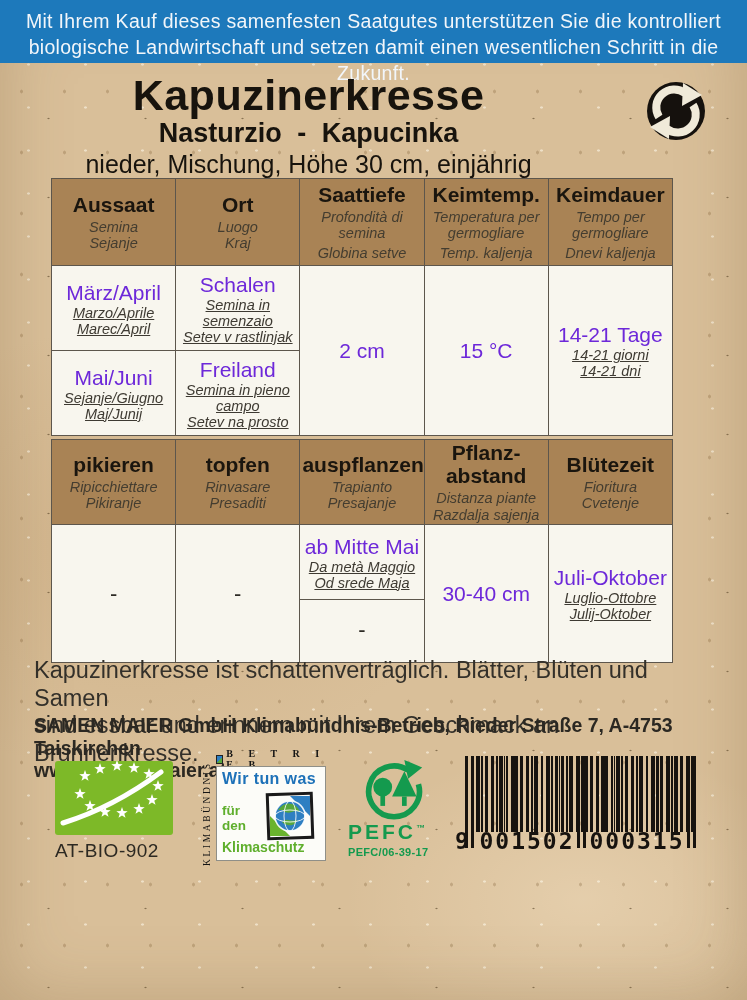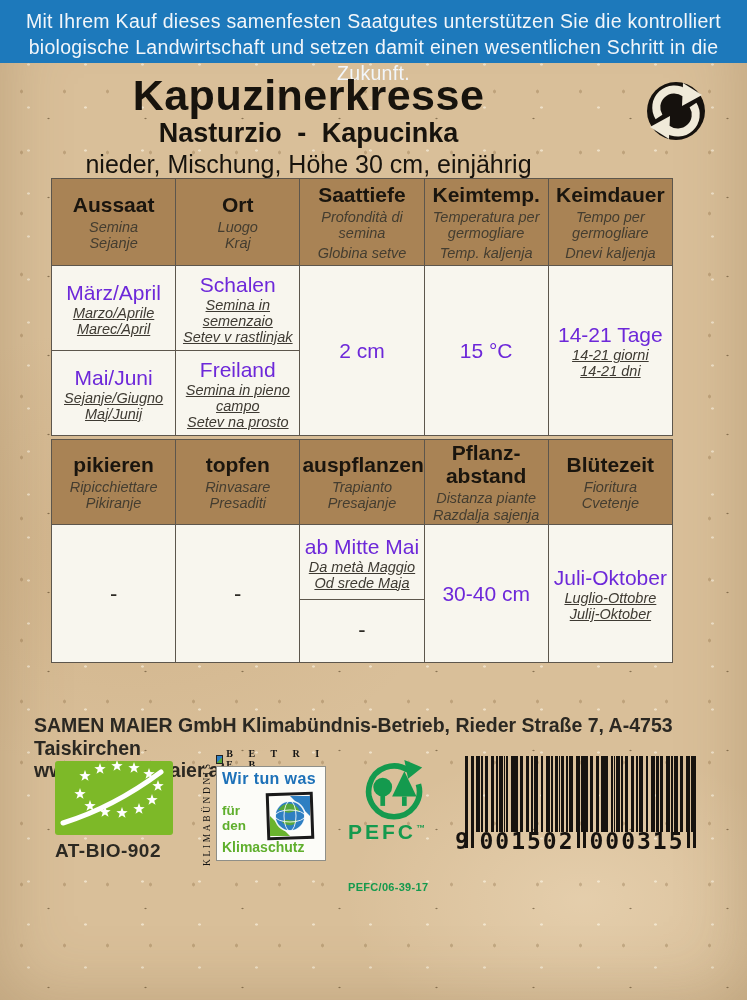--- a/index.html
+++ b/index.html
@@ -54,21 +54,21 @@
   .split-cell{padding:0 !important; vertical-align:top !important;}
   .split-top{height:74px; display:flex; flex-direction:column; justify-content:center; border-bottom:1px solid #5d564c;}
   .split-bottom{height:59px; display:flex; flex-direction:column; justify-content:center;}
   
   .description{position:absolute; left:34px; top:657px; width:690px; font-size:23.5px; line-height:27.5px; color:#33302a;}
   .description span{display:block;}
   .company{position:absolute; left:34px; top:714px; width:700px; font-size:19.5px; font-weight:bold; line-height:22.5px; color:#2b2822;}
   .company span{display:block;}
   
   .eu-logo{position:absolute; left:55px; top:761px; width:118px; height:74px; background:#7db928; border-radius:3px;}
-  .eu-code{position:absolute; left:55px; top:840px; font-size:19px; font-weight:bold; color:#2c2922; letter-spacing:.5px;}
+  .eu-code{position:absolute; left:55px; top:840px; font-size:19px; font-weight:normal; color:#2c2922; letter-spacing:.5px;}
   
   .klima{position:absolute; left:201px; top:753px; width:134px; height:114px;}
   .klima-side{
     position:absolute; left:1px; top:13px; height:100px;
     writing-mode:vertical-rl; transform:rotate(180deg);
     font-family:"Liberation Serif", serif; font-size:9.5px; letter-spacing:2.6px; color:#141414;
     text-align:center;
   }
   .klima-top{position:absolute; left:15px; top:0; height:12px; display:flex; align-items:center; gap:3px;}
   .klima-top .mini-globe{width:9px; height:9px; background:linear-gradient(135deg,#2e7fc2 55%,#57a73c 55%); border:1px solid #222; box-sizing:border-box;}
@@ -80,21 +80,21 @@
   .klima-slogan1{position:absolute; left:5px; top:3px; font-size:16px; font-weight:bold; color:#1d71b8; letter-spacing:.4px;}
   .klima-globe{position:absolute; left:46px; top:22px;}
   .klima-fuer{position:absolute; left:5px; top:36px; font-size:13.5px; font-weight:bold; color:#5faf2d; line-height:15px;}
   .klima-den{position:absolute; left:5px; top:51px; font-size:13.5px; font-weight:bold; color:#5faf2d; line-height:15px;}
   .klima-schutz{position:absolute; left:5px; top:72px; font-size:14px; font-weight:bold; color:#5faf2d;}
   
   .pefc{position:absolute; left:340px; top:758px; width:116px; height:104px; text-align:left;}
   .pefc-mark{position:absolute; left:6px; top:0;}
   .pefc-name{position:absolute; left:8px; top:62px; font-size:21px; font-weight:bold; color:#149a4e; letter-spacing:3px;}
   .pefc-name sup{font-size:9px; letter-spacing:0;}
-  .pefc-code{position:absolute; left:8px; top:88px; font-size:11px; font-weight:bold; color:#149a4e; letter-spacing:.3px;margin-top:35px;}
+  .pefc-code{position:absolute; left:8px; top:88px; font-size:11px; font-weight:bold; color:#149a4e; letter-spacing:.3px;}
   
   .barcode{position:absolute; left:455px; top:754px; width:252px; height:104px;}
   .bc-bars{
     position:absolute; left:16px; top:2px; width:222px; height:76px;
     background-image:
       repeating-linear-gradient(90deg,#17130f 0 2px,transparent 2px 7px),
       repeating-linear-gradient(90deg,#17130f 0 2px,transparent 2px 5px),
       repeating-linear-gradient(90deg,#17130f 0 1px,transparent 1px 11px);
   }
   .bc-guard{position:absolute; top:2px; width:3px; height:92px; background:#17130f;}
@@ -248,20 +248,24 @@
       </td>
       <td>
         <span class="b-main">Juli-Oktober</span>
         <span class="b-sub">Luglio-Ottobre</span>
         <span class="b-sub">Julij-Oktober</span>
       </td>
     </tr>
   </tbody>
     </table>
 
+  <div class="description">
+    <span>Kapuzinerkresse ist schattenverträglich. Blätter, Blüten und Samen</span>
+    <span>sind essbar und erinnern mit ihrem Geschmack an Brunnenkresse.</span>
+  </div>
 
   <div class="company">
     <span>SAMEN MAIER GmbH Klimabündnis-Betrieb, Rieder Straße 7, A-4753 Taiskirchen</span>
     <span>www.samen-maier.at</span>
   </div>
 
   <div class="eu-logo">
     <svg width="118" height="74" viewBox="0 0 118 74">
       <defs>
         <path id="st" d="M0,-6 L1.41,-1.94 L5.71,-1.85 L2.28,0.74 L3.53,4.85 L0,2.4 L-3.53,4.85 L-2.28,0.74 L-5.71,-1.85 L-1.41,-1.94 Z" fill="#ffffff"></path>

